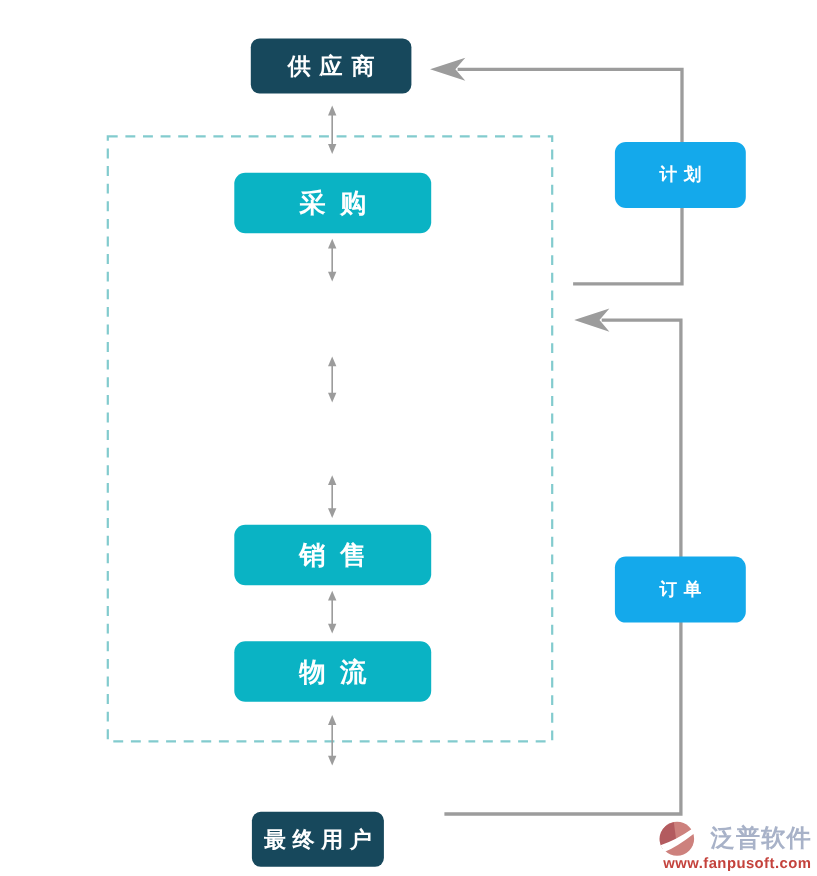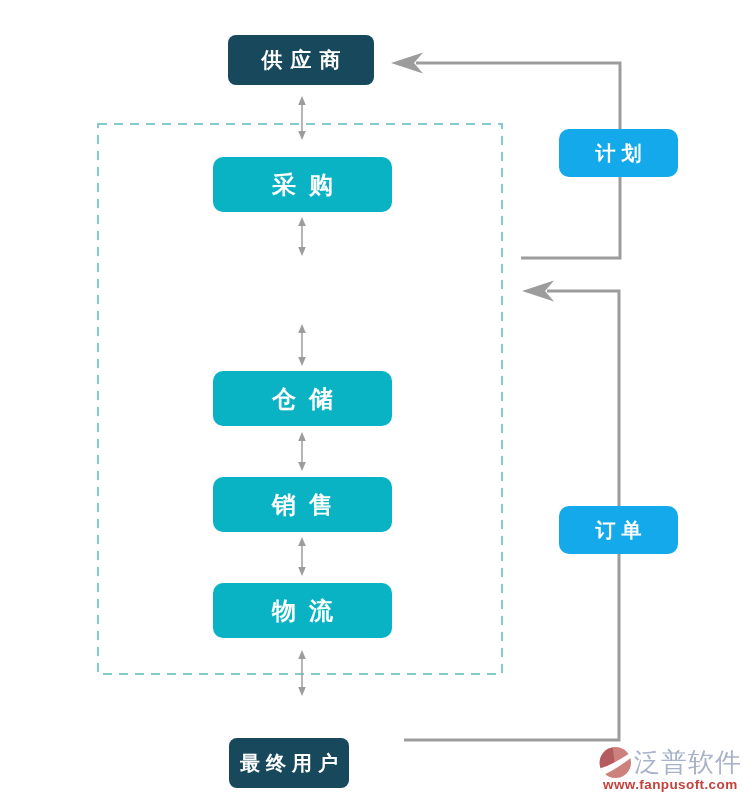--- a/index.html
+++ b/index.html
@@ -24,30 +24,30 @@
   .node-teal{background:var(--node-teal);border-radius:10px;}
   .node-blue{background:var(--node-blue);border-radius:10px;}
   .n-supplier{left:228px;top:35px;width:146px;height:50px;font-size:21px;}
   .n-supplier span{letter-spacing:8px;margin-right:-8px;}
   .n-chain{left:213px;width:179px;height:55px;font-size:24px;}
   .n-chain span{letter-spacing:13px;margin-right:-13px;}
   .n-chain-0{top:157px;justify-content:center;} .n-chain-1{top:263px;} .n-chain-2{top:371px;}
   .n-chain-3{top:477px;} .n-chain-4{top:583px;}
   .n-enduser{left:229px;top:716px;width:120px;height:50px;font-size:20px;margin-top:22px;}
   .n-enduser span{letter-spacing:6px;margin-right:-6px;}
-  .n-side{left:559px;width:119px;height:48px;font-size:20px;}
+  .n-side{left:559px;width:119px;height:60px;font-size:16px;}
   .n-side span{letter-spacing:6px;margin-right:-6px;}
   .n-plan{top:129px;} .n-order{top:506px;}
   
   .watermark{position:absolute;left:599px;top:745px;width:144px;}
   .brand-row{display:flex;align-items:center;height:34px;}
   .brand-icon{width:33px;height:33px;flex:0 0 auto;}
   .brand-name{
-    color:var(--brand-text);font-size:26px;font-weight:normal;
-    letter-spacing:1px;margin-left:2px;white-space:nowrap;line-height:34px;
+    color:var(--brand-text);font-size:22px;font-weight:bold;
+    letter-spacing:1px;margin-left:14px;white-space:nowrap;line-height:34px;
   }
   .brand-url{
     color:var(--brand-red);font-size:13.5px;font-weight:bold;
     letter-spacing:0.4px;margin-top:-2px;margin-left:4px;white-space:nowrap;
   }
 </style>
 </head>
 <body>
 
 <div class="canvas">
@@ -98,23 +98,20 @@
     </g>
   </svg>
 
   <div class="node node-dark n-supplier">
     <span>供应商</span>
   </div>
 
   <div class="node node-teal n-chain n-chain-0">
     <span>采购</span>
   </div>
-  <div class="node node-teal n-chain n-chain-2">
-    <span>仓储</span>
-  </div>
   <div class="node node-teal n-chain n-chain-3">
     <span>销售</span>
   </div>
   <div class="node node-teal n-chain n-chain-4">
     <span>物流</span>
   </div>
 
   <div class="node node-dark n-enduser">
     <span>最终用户</span>
   </div>

